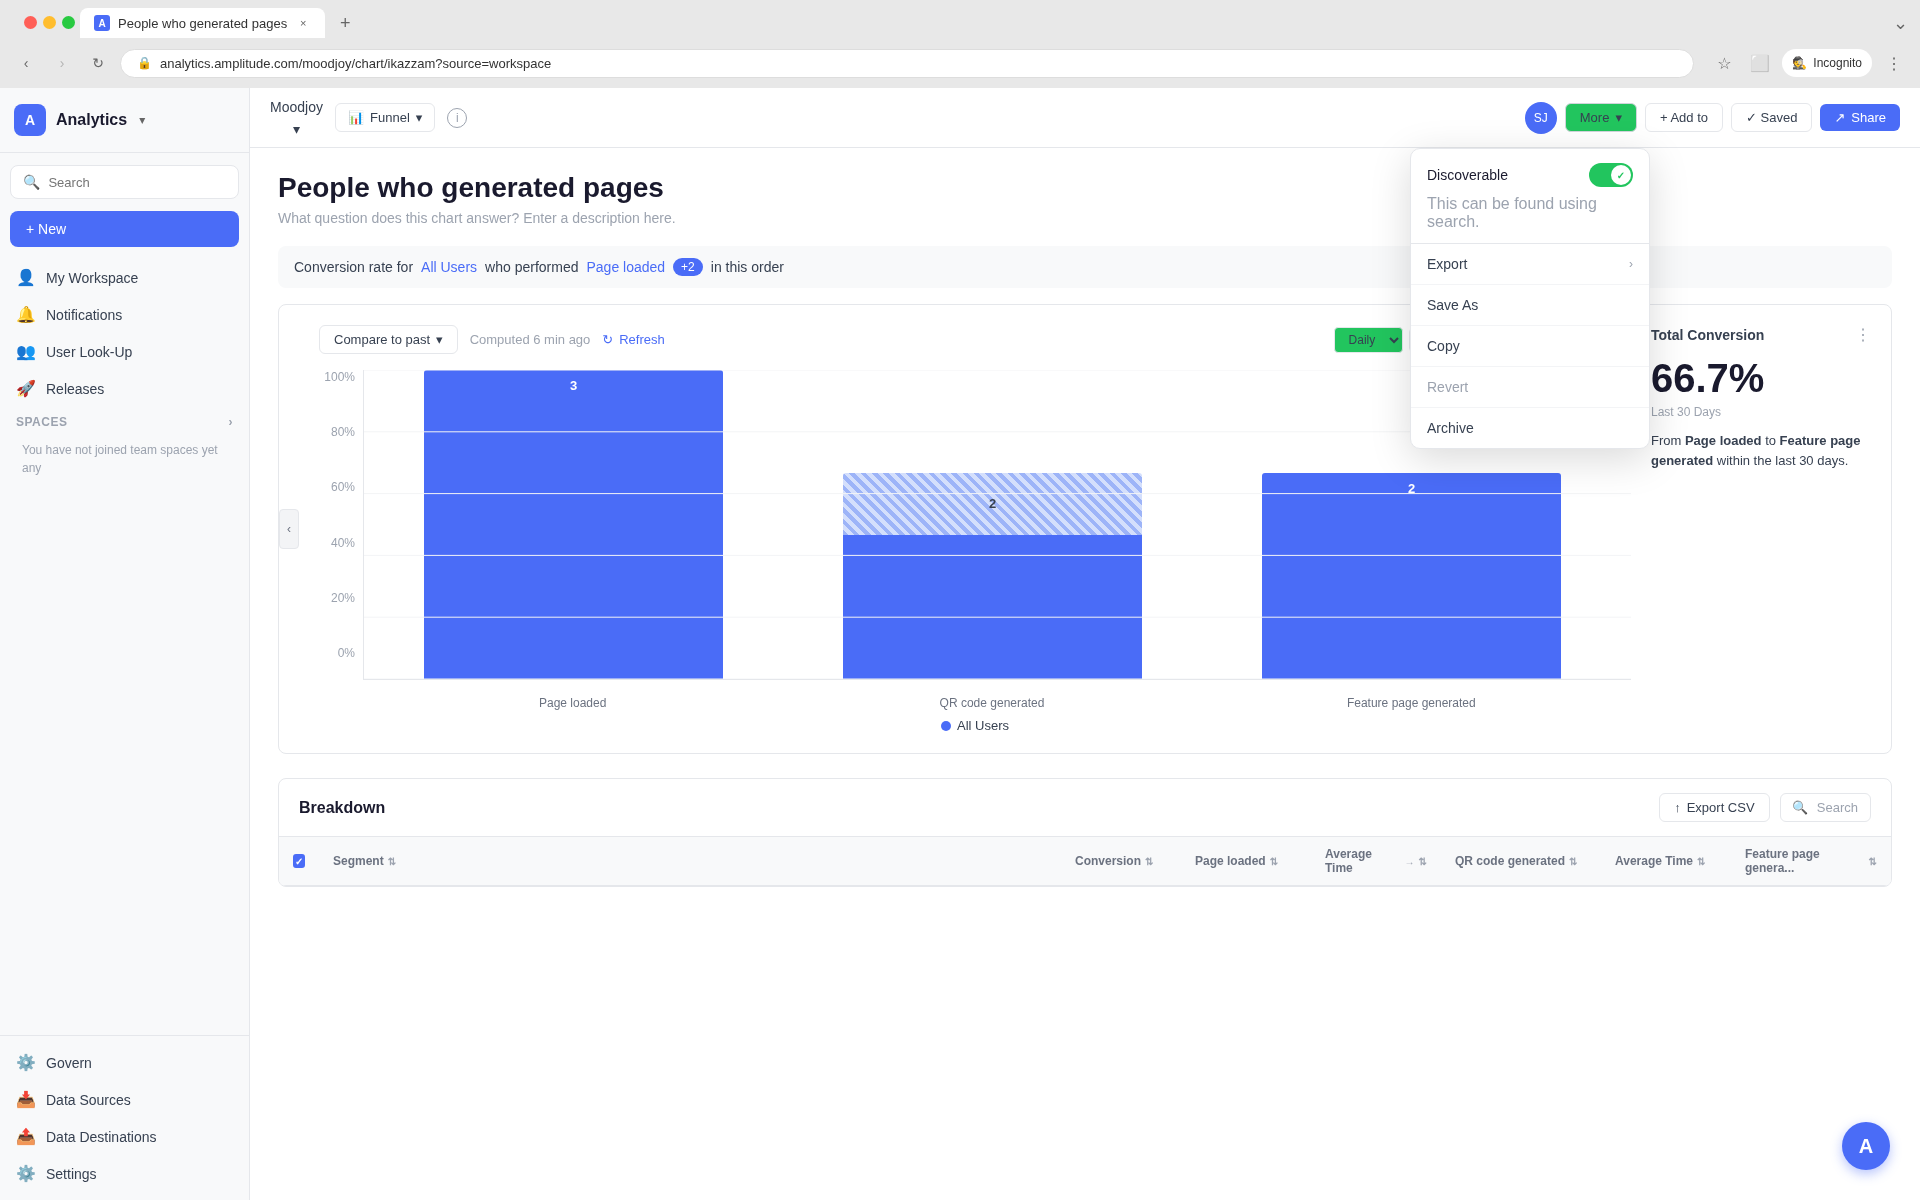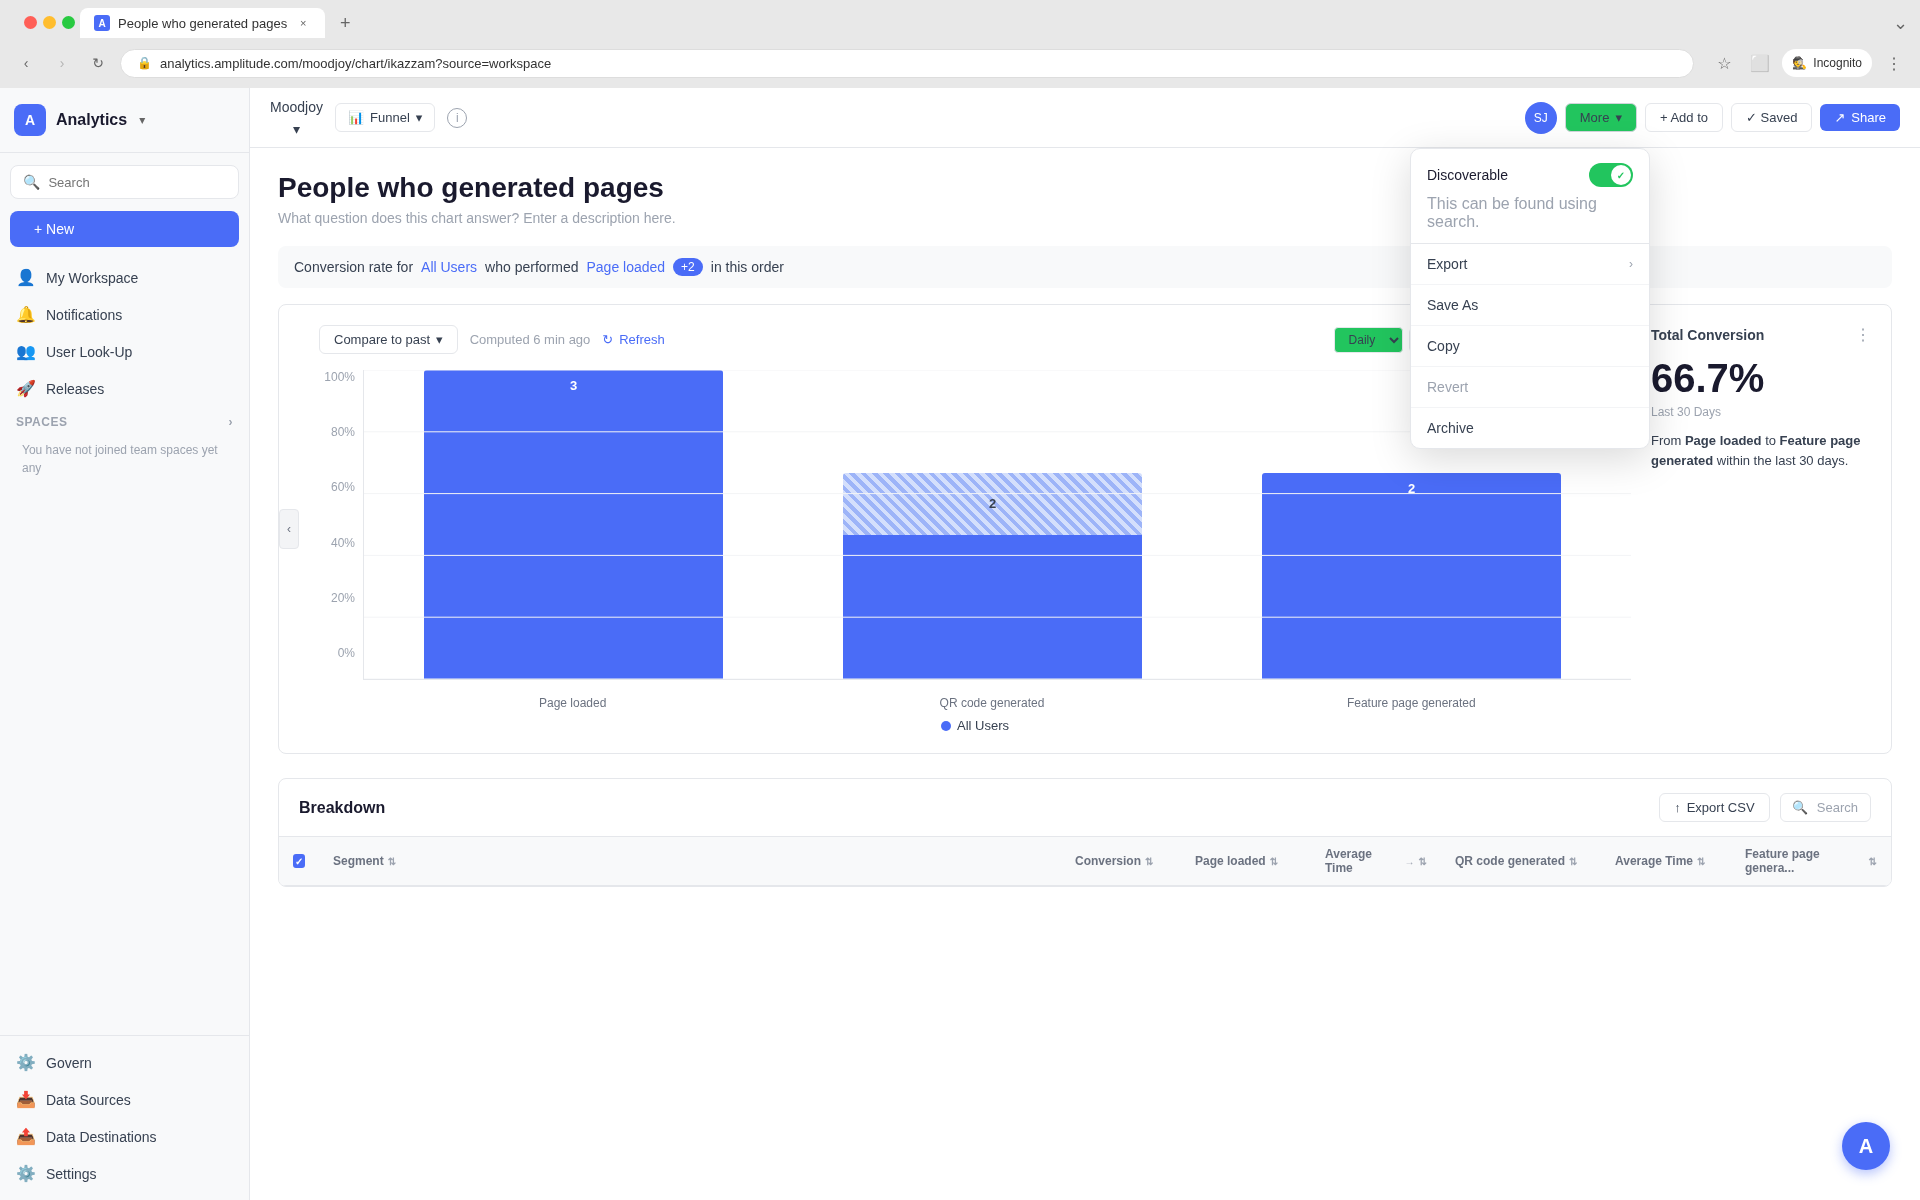--- a/index.html
+++ b/index.html
@@ -201,21 +201,21 @@
       width: 100%;
     }
     .search-icon { color: #999; font-size: 14px; }
 
     .sidebar-new-btn {
       margin: 0 10px 12px;
       background: #4a6cf7;
       color: white;
       border: none;
       border-radius: 8px;
-      padding: 10px 24px;
+      padding: 10px 16px;
       font-size: 14px;
       font-weight: 500;
       cursor: pointer;
       display: flex;
       align-items: center;
       gap: 8px;
       width: calc(100% - 20px);
     }
 
     .sidebar-nav {

